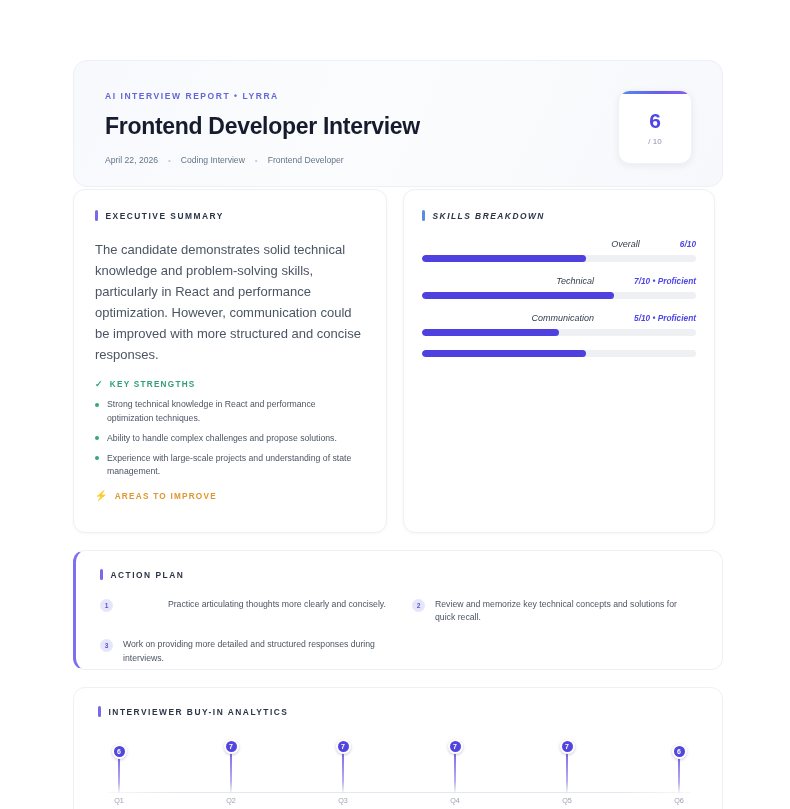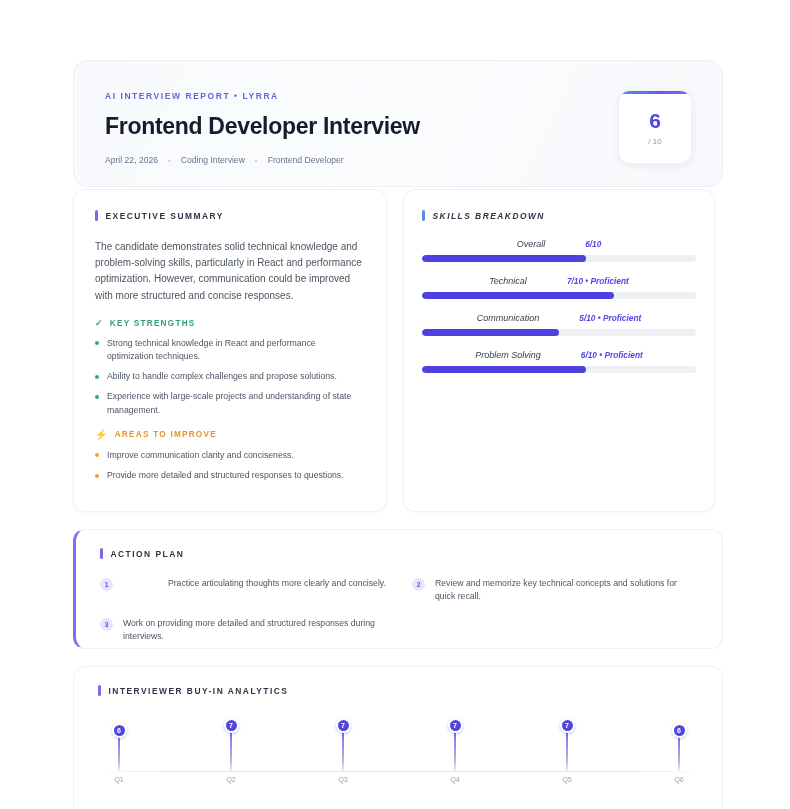--- a/index.html
+++ b/index.html
@@ -114,21 +114,21 @@
   .card {
     background: #ffffff;
     border: 1px solid #edf0f5;
     border-radius: 12px;
     box-shadow: 0 1px 3px rgba(30, 41, 90, 0.035);
   }
   .card.summary { width: 314px; padding: 20px 22px 22px 21px; }
   .card.skills  { width: 312px; padding: 20px 18px 16px 18px; font-style: italic; }
 
   .summary-text {
-    font-size: 10px;
+    font-size: 13px;
     line-height: 1.62;
     color: #4b5563;
     margin-bottom: 15px;
   }
 
   .group-head {
     display: flex;
     align-items: center;
     font-size: 8.2px;
     font-weight: bold;
@@ -159,21 +159,21 @@
   .strengths-list .bullet-item::before { background: #34a87f; }
   .improve-list  .bullet-item::before { background: #f0a33a; }
   .improve-list { margin-top: 1px; }
   .strengths-list { margin-bottom: 13px; }
 
   
   .skill { margin-bottom: 14px; }
   .skill:last-child { margin-bottom: 0; }
   .skill-top {
     display: flex;
-    justify-content: center;
+    justify-content: flex-end;
     align-items: baseline;
     margin-bottom: 6px;
     gap: 40px;
   }
   .skill-name { font-size: 9px; color: #374151; }
   .skill-score { font-size: 8.3px; font-weight: bold; color: #4f46e5; }
   .track {
     height: 7px;
     background: #eef0f4;
     border-radius: 5px;
@@ -322,24 +322,20 @@
       <ul class="bullet-list strengths-list">
         <li class="bullet-item">Strong technical knowledge in React and performance optimization techniques.</li>
         <li class="bullet-item">Ability to handle complex challenges and propose solutions.</li>
         <li class="bullet-item">Experience with large-scale projects and understanding of state management.</li>
       </ul>
 
       <div class="group-head improve">
         <span class="group-icon">⚡</span>
         <span>AREAS TO IMPROVE</span>
       </div>
-      <ul class="bullet-list improve-list">
-        <li class="bullet-item">Improve communication clarity and conciseness.</li>
-        <li class="bullet-item">Provide more detailed and structured responses to questions.</li>
-      </ul>
     </div>
 
     <div class="card skills">
       <div class="sec-head">
         <span class="sec-bar blue"></span>
         <span>SKILLS BREAKDOWN</span>
       </div>
 
       <div class="skill">
         <div class="skill-top">
@@ -365,24 +361,20 @@
         <div class="skill-top">
           <span class="skill-name">Communication</span>
           <span class="skill-score">5/10 • Proficient</span>
         </div>
         <div class="track">
           <div class="fill" style="width: 50%;"></div>
         </div>
       </div>
 
       <div class="skill">
-        <div class="skill-top">
-          <span class="skill-name">Problem Solving</span>
-          <span class="skill-score">6/10 • Proficient</span>
-        </div>
         <div class="track">
           <div class="fill" style="width: 60%;"></div>
         </div>
       </div>
     </div>
   </div>
 
   <div class="action-card">
     <div class="sec-head">
       <span class="sec-bar"></span>

